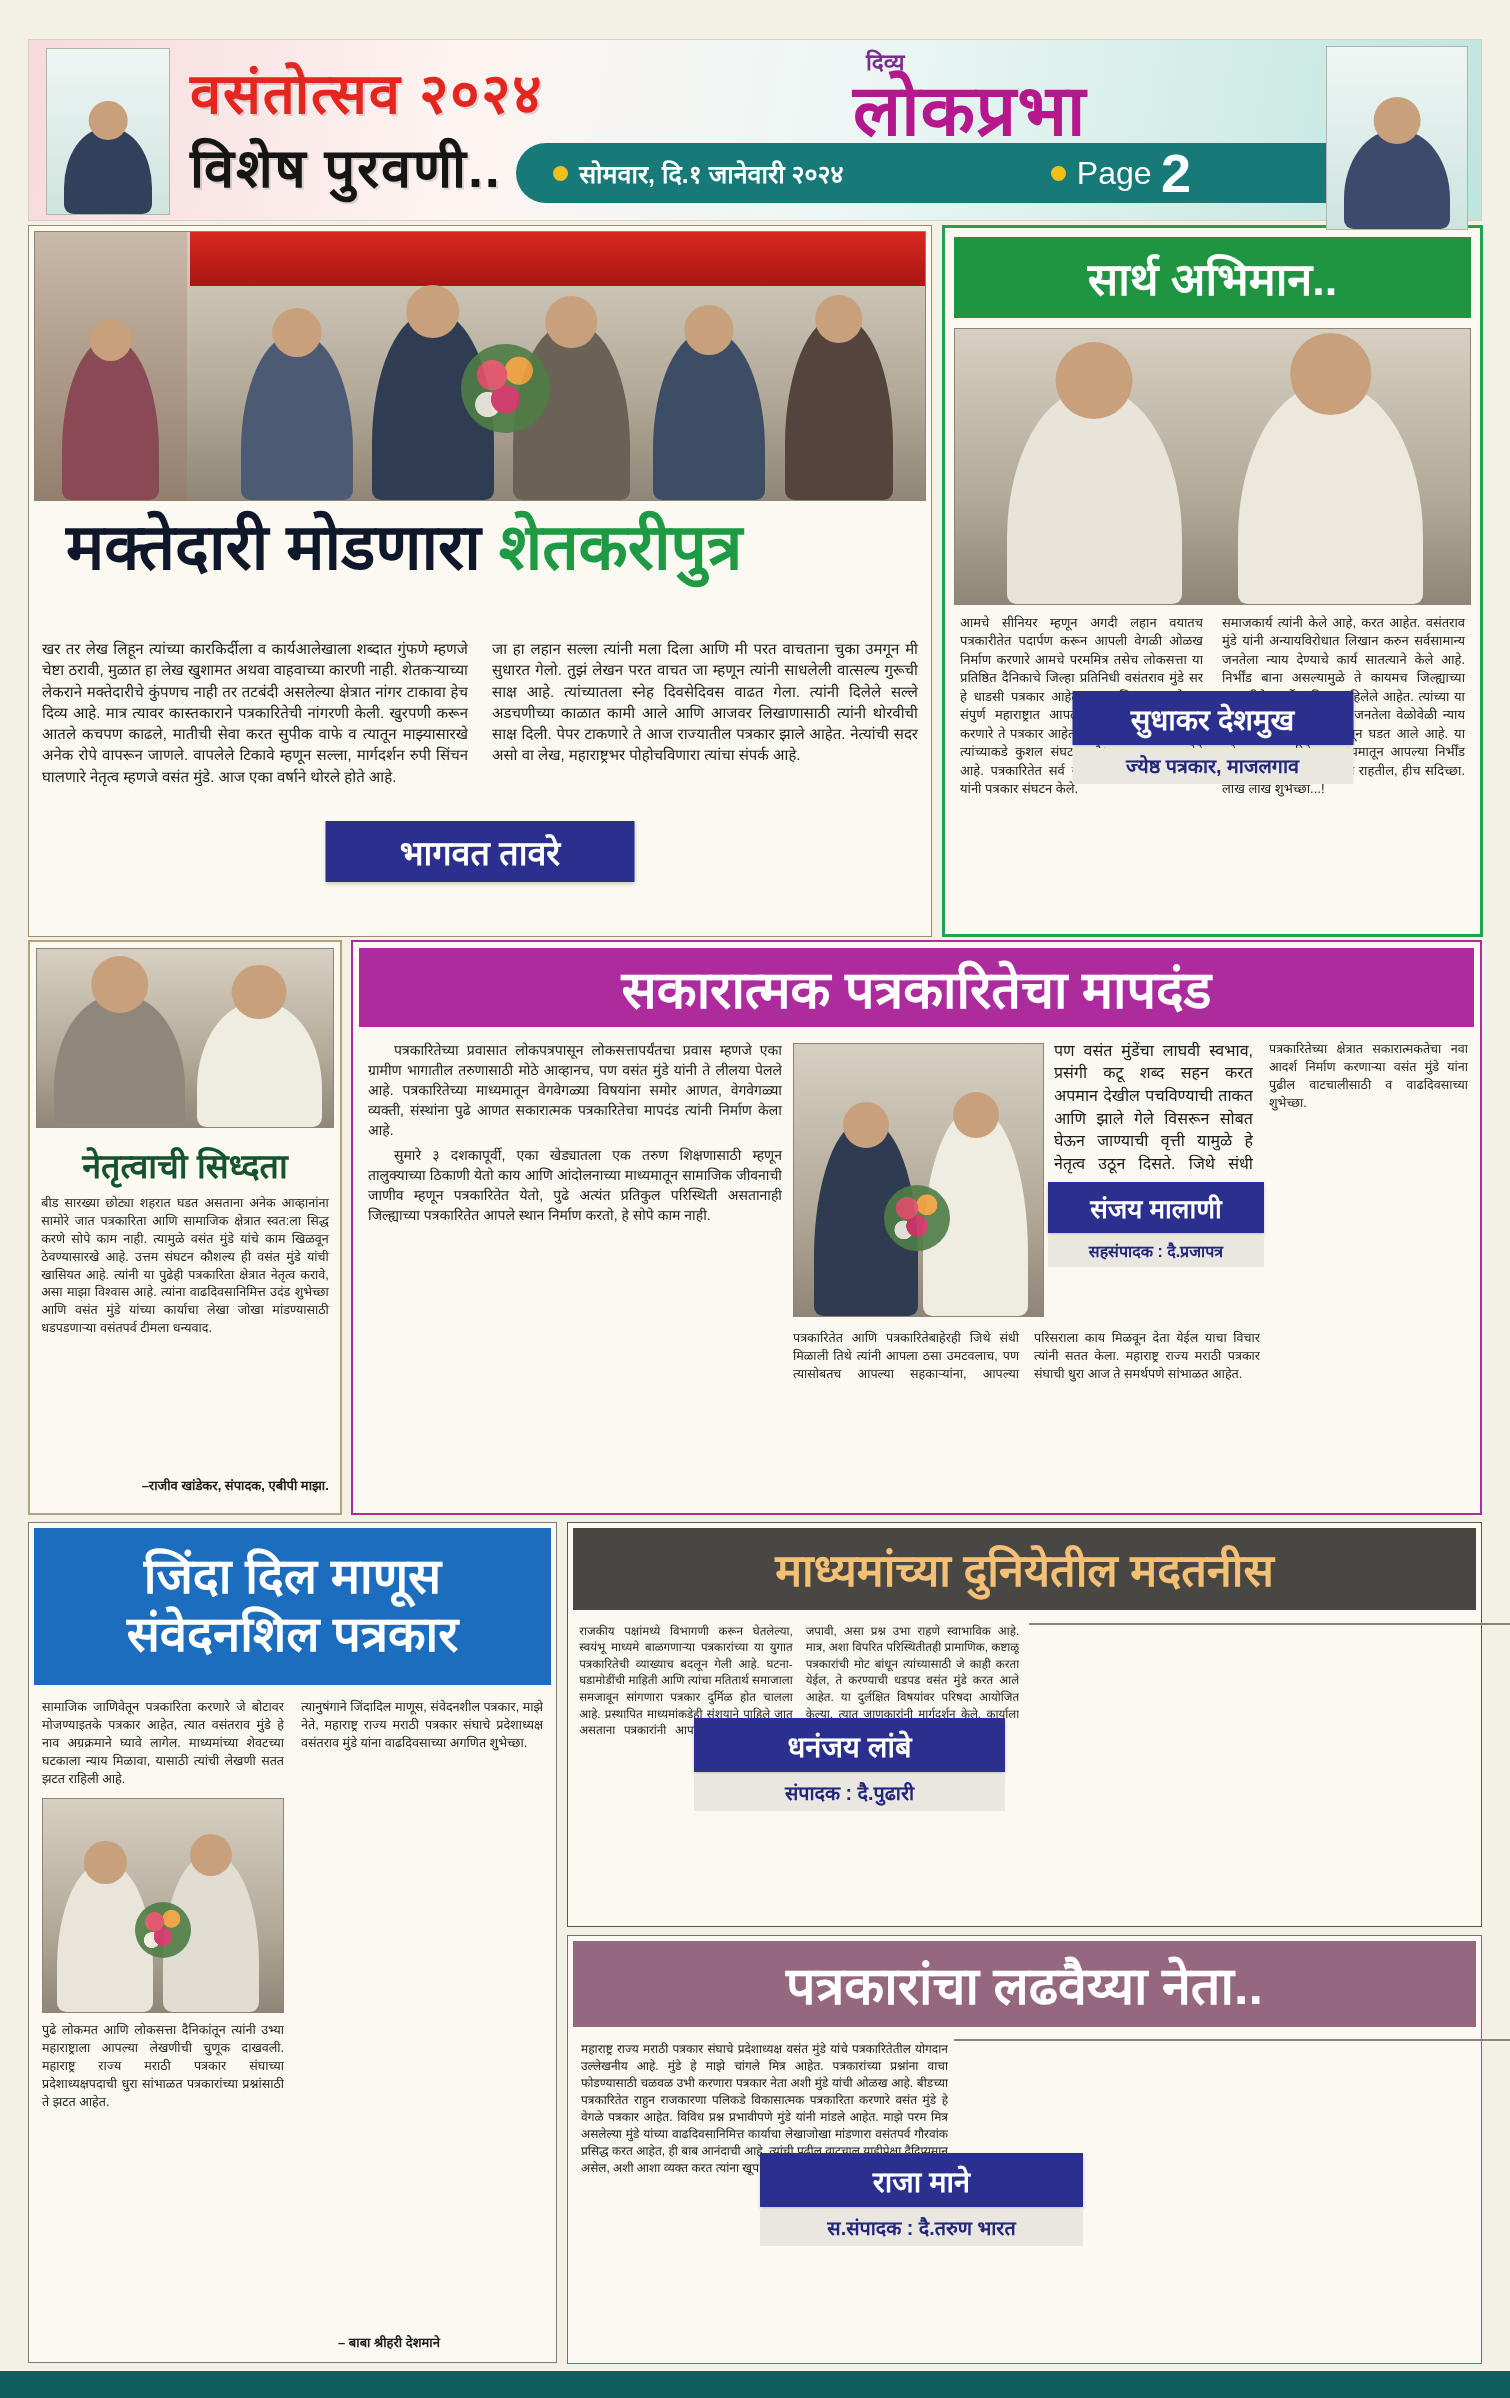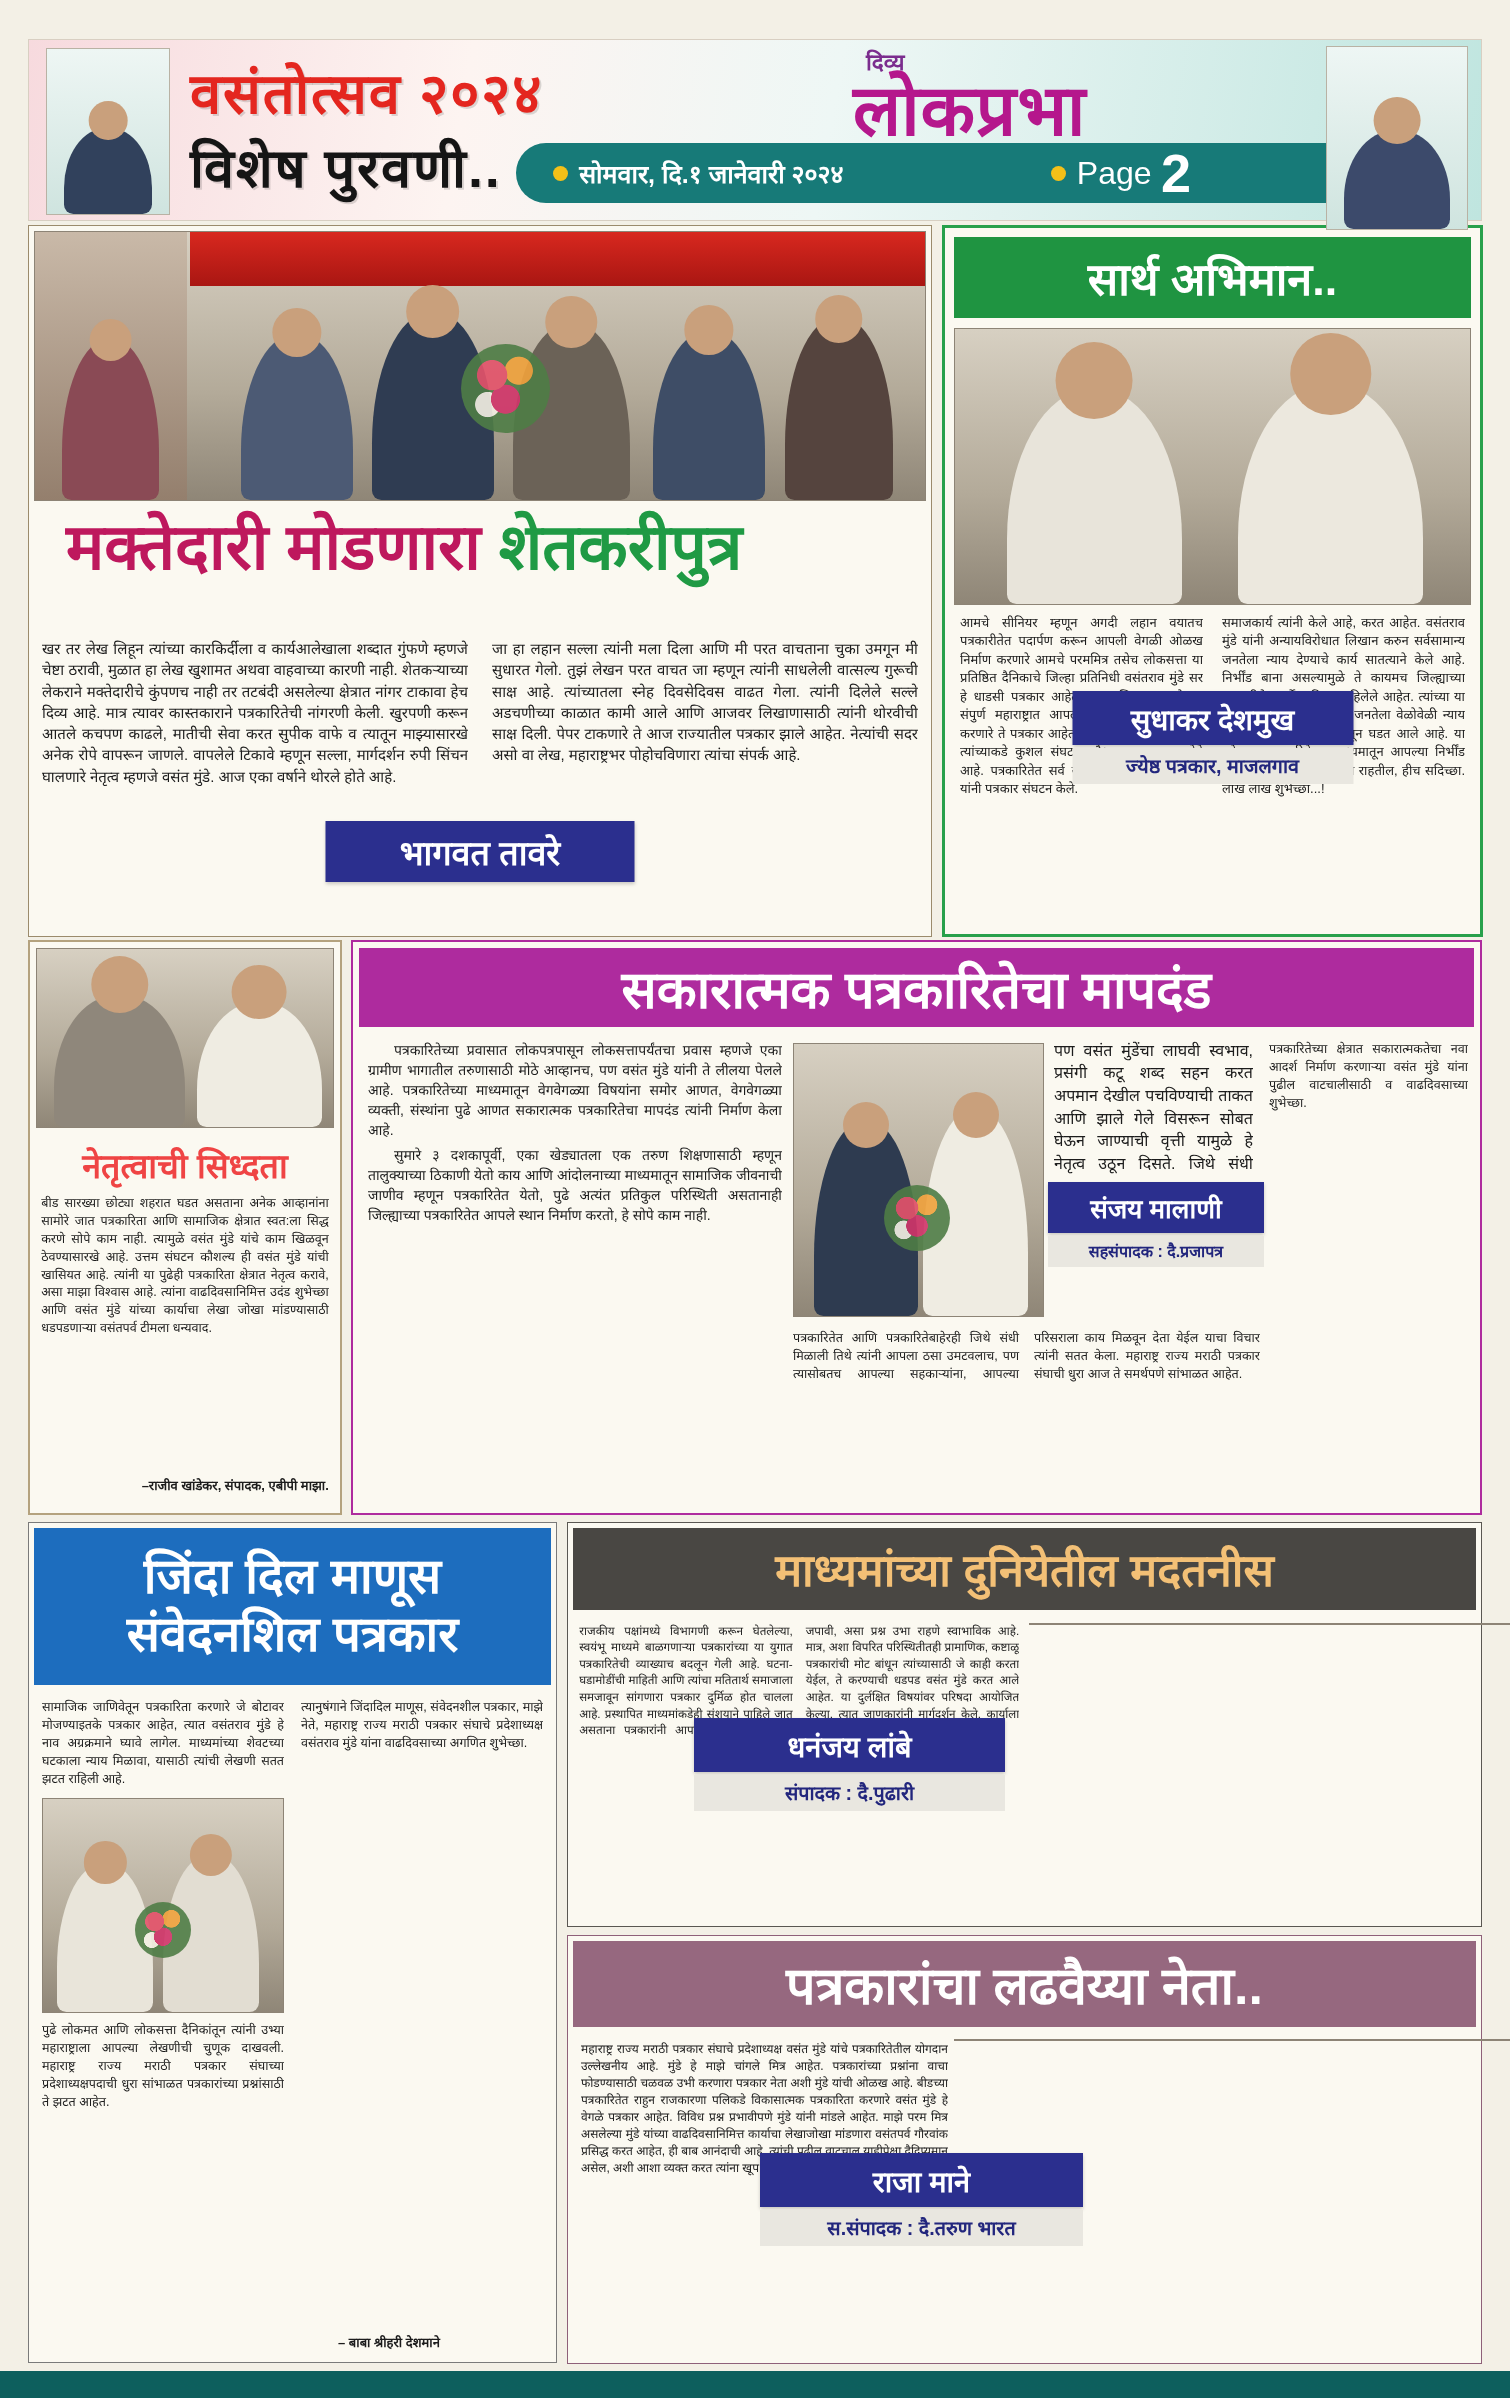--- a/index.html
+++ b/index.html
@@ -45,28 +45,28 @@
   .plate-name { background:#2b2f8e; color:#fff; font-weight:bold; font-size:29px; padding:7.5px 9.4px; box-shadow:0 1.9px 3.7px #0003; }
   .plate-role { background:#e9e7e0; color:#22267d; font-weight:bold; font-size:19.7px; padding:4.7px 7.5px; margin-top:2.8px; }
 
   
   .box { background:#fbf9f1; }
   .btext { font-size:15px; line-height:1.42; text-align:justify; overflow:hidden; }
   .band { display:flex; align-items:center; justify-content:center; font-weight:bold; }
 
   .lead { left:28px; top:225px; width:904px; height:712px; border:1.9px solid #9b8b6c; }
   .lead-headline { font-weight:bold; font-size:64px; line-height:1.0; white-space:nowrap; }
-  .lead-headline .black { color:#be185d; }
+  .lead-headline .black { color:#0f172a; }
   .lead-headline .green { color:#1f9a44; }
 
   .pride { left:942px; top:225px; width:541px; height:712px; border:3.7px solid #27a04b; }
   .pride .band { background:#1f9441; color:#fff; font-size:45px; }
 
   .sidebox { left:28px; top:940px; width:314px; height:575px; border:2.8px solid #b4a27e; }
-  .side-head { font-size:34px; font-weight:bold; text-align:center; color:#ef4444;margin-top:14px; }
+  .side-head { font-size:34px; font-weight:bold; text-align:center; color:#14532d;margin-top:14px; }
 
   .bench { left:351px; top:940px; width:1131px; height:575px; border:2.8px solid #ae2b9e; }
   .bench .band { background:#ae2b9e; color:#fff; font-size:52px; }
 
   .sens { left:28px; top:1522px; width:529px; height:841px; border:1.9px solid #7a7a7a; }
   .sens .band { background:#1d6dbe; color:#fff; font-size:49px; flex-direction:column; line-height:1.18; }
 
   .helper { left:567px; top:1522px; width:915px; height:405px; border:1.9px solid #5a5752; }
   .helper .band { background:#494743; color:#f3c076; font-size:45px; }
 

